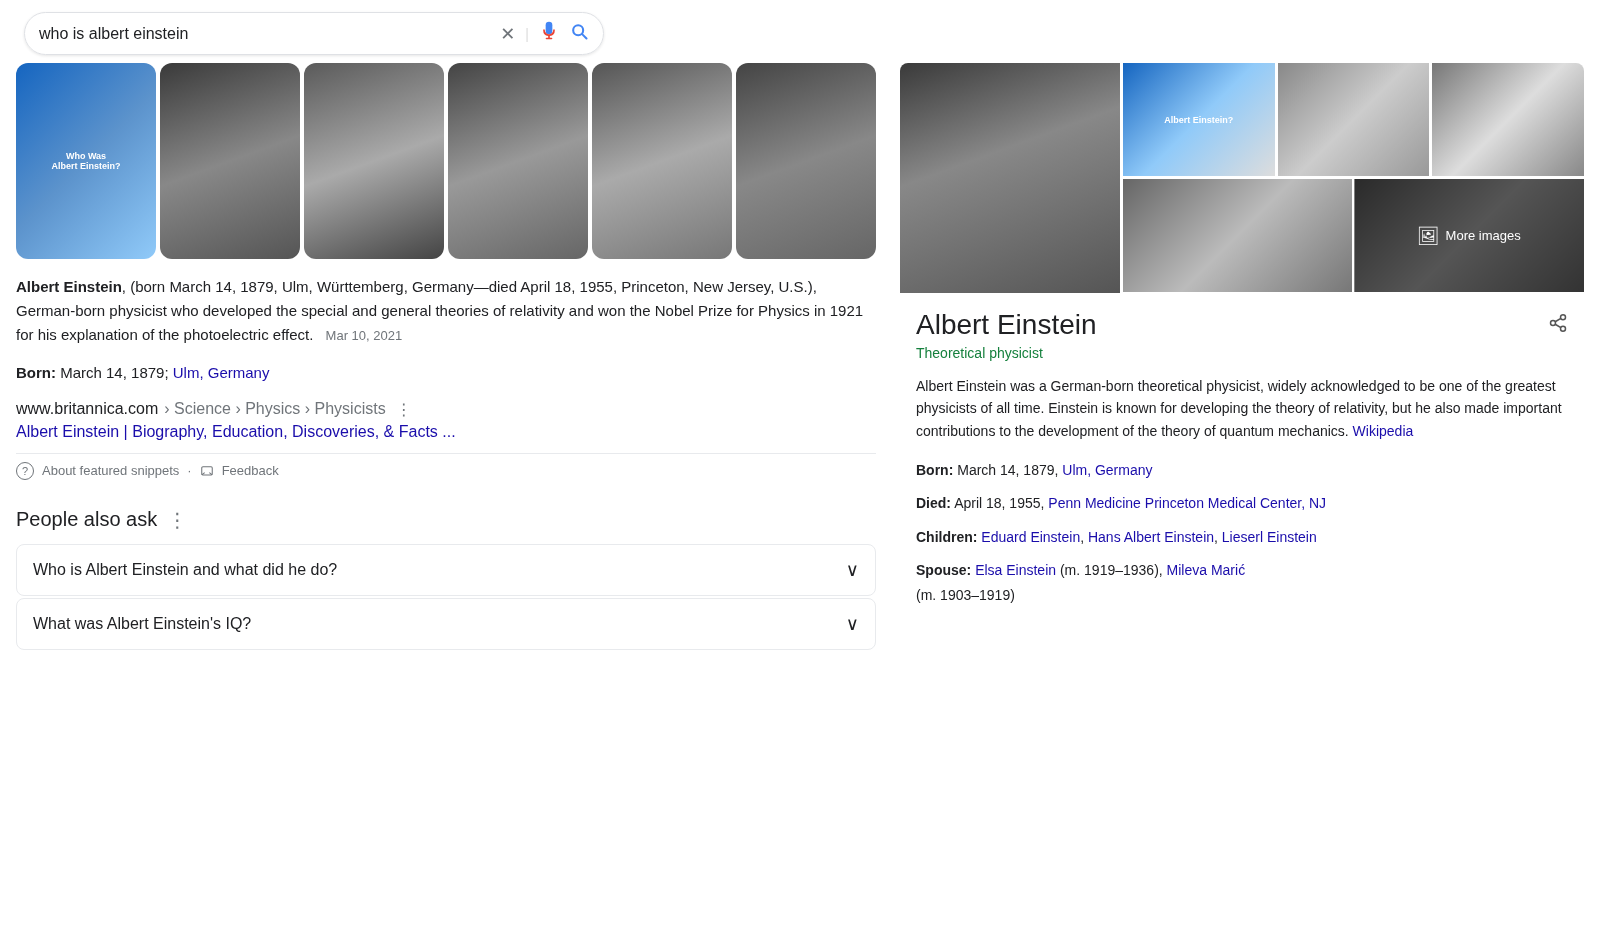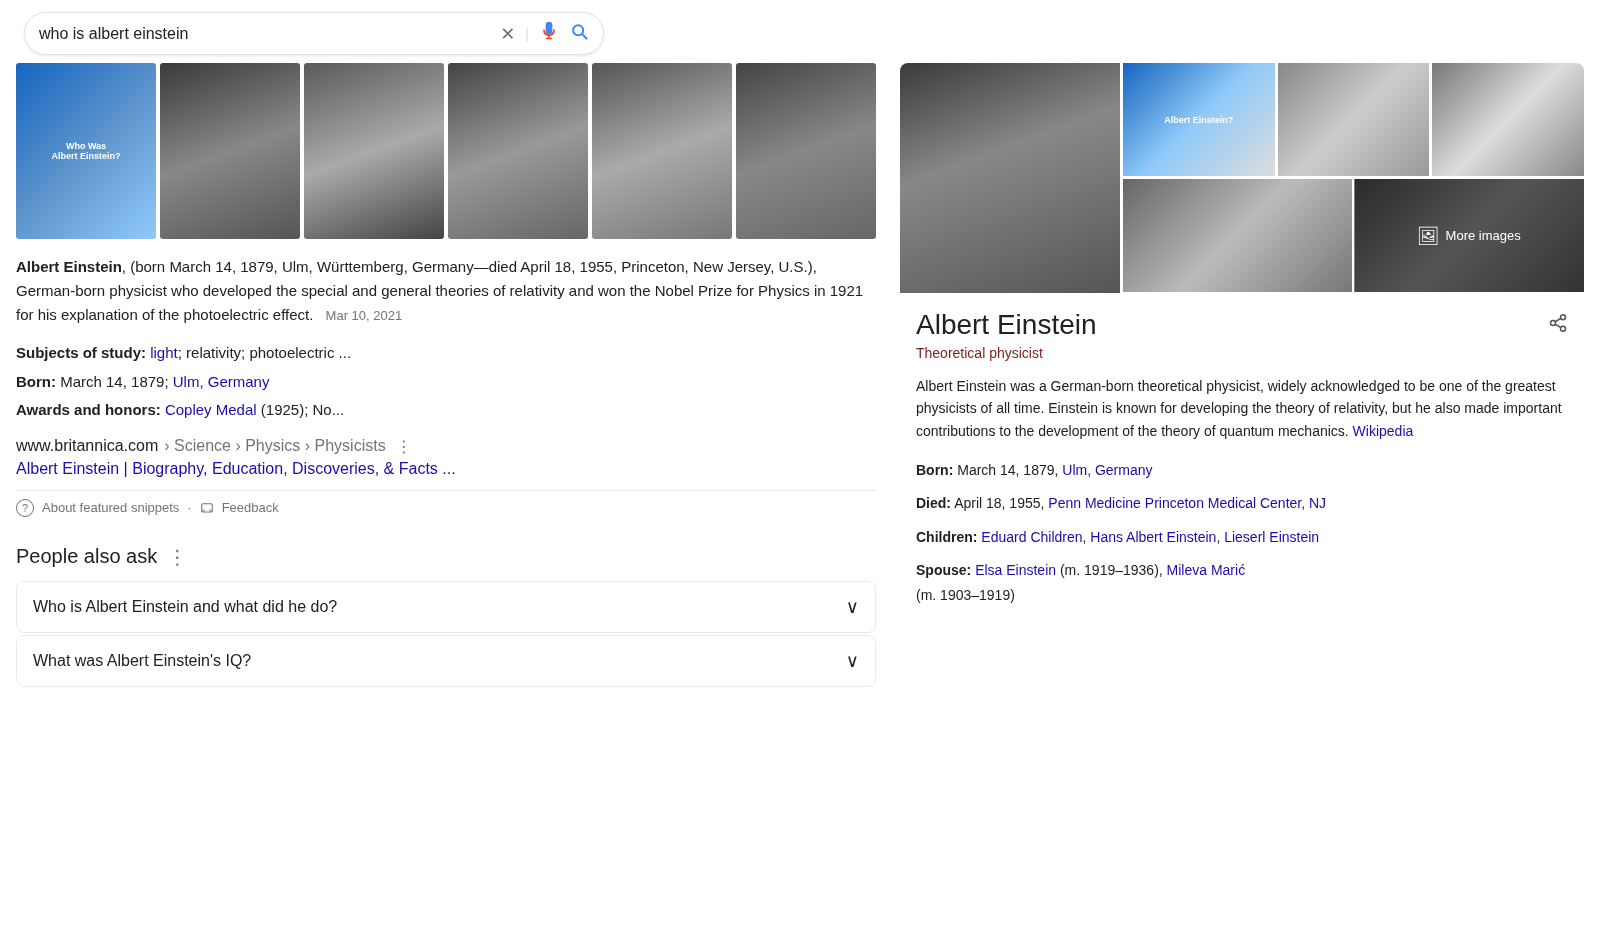--- a/index.html
+++ b/index.html
@@ -55,24 +55,24 @@
     }
 
     
     .image-strip {
       display: flex;
       gap: 4px;
       margin-bottom: 16px;
     }
     .image-strip-item {
       flex: 1;
-      height: 176px;
+      height: 196px;
       background: #ccc;
       overflow: hidden;
-      border-radius: 3px;
+      border-radius: 12px;
     }
     .img-placeholder {
       width: 100%;
       height: 100%;
       display: flex;
       align-items: center;
       justify-content: center;
       background: #888;
       color: #fff;
       font-size: 11px;
@@ -281,21 +281,21 @@
       font-weight: 400;
       color: #202124;
     }
     .kp-share-icon {
       cursor: pointer;
       color: #70757a;
       font-size: 20px;
     }
     .kp-subtitle {
       font-size: 14px;
-      color: #7f1d1d;
+      color: #15803d;
       margin-bottom: 14px;
     }
     .kp-description {
       font-size: 14px;
       line-height: 1.6;
       color: #202124;
       margin-bottom: 16px;
     }
     .kp-description a { color: #1a0dab; text-decoration: none; }
 
@@ -377,30 +377,22 @@
 
     <div class="featured-snippet">
       <p>
         <strong>Albert Einstein</strong><span>, (born March 14, 1879, Ulm, Württemberg, Germany—died April 18, 1955, Princeton, New Jersey, U.S.), German-born physicist who developed the special and general theories of relativity and won the Nobel Prize for Physics in 1921 for his explanation of the photoelectric effect.</span>
         <span class="date-label">Mar 10, 2021</span>
       </p>
     </div>
 
     <div class="snippet-facts">
       <div>
-        <span class="label">Subjects of study:</span>
-        <span> </span><a href="#">light</a><span>; relativity; photoelectric ...</span>
-      </div>
-      <div>
         <span class="label">Born:</span>
         <span> March 14, 1879; </span><a href="#">Ulm, Germany</a>
-      </div>
-      <div>
-        <span class="label">Awards and honors:</span>
-        <span> </span><a href="#">Copley Medal</a><span> (1925); No...</span>
       </div>
     </div>
 
     <div class="source-line">
       <span class="domain">www.britannica.com</span>
       <span class="breadcrumb">› Science › Physics › Physicists</span>
       <span class="three-dots">⋮</span>
     </div>
 
     <a href="#" class="result-link">Albert Einstein | Biography, Education, Discoveries, &amp; Facts ...</a>
@@ -489,21 +481,21 @@
           <div class="kp-fact-row">
             <span class="kp-label">Born:</span>
             <span> March 14, 1879, </span><a href="#">Ulm, Germany</a>
           </div>
           <div class="kp-fact-row">
             <span class="kp-label">Died:</span>
             <span> April 18, 1955, </span><a href="#">Penn Medicine Princeton Medical Center, NJ</a>
           </div>
           <div class="kp-fact-row">
             <span class="kp-label">Children:</span>
-            <span> </span><a href="#">Eduard Children</a><span>, </span><a href="#">Hans Albert Einstein</a><span>, </span><a href="#">Lieserl Einstein</a>
+            <span> </span><a href="#">Eduard Einstein</a><span>, </span><a href="#">Hans Albert Einstein</a><span>, </span><a href="#">Lieserl Einstein</a>
           </div>
           <div class="kp-fact-row">
             <span class="kp-label">Spouse:</span>
             <span> </span><a href="#">Elsa Einstein</a><span> (m. 1919–1936), </span><a href="#">Mileva Marić</a><br>
             <span>(m. 1903–1919)</span>
           </div>
         </div>
       </div>
 
     </div>

